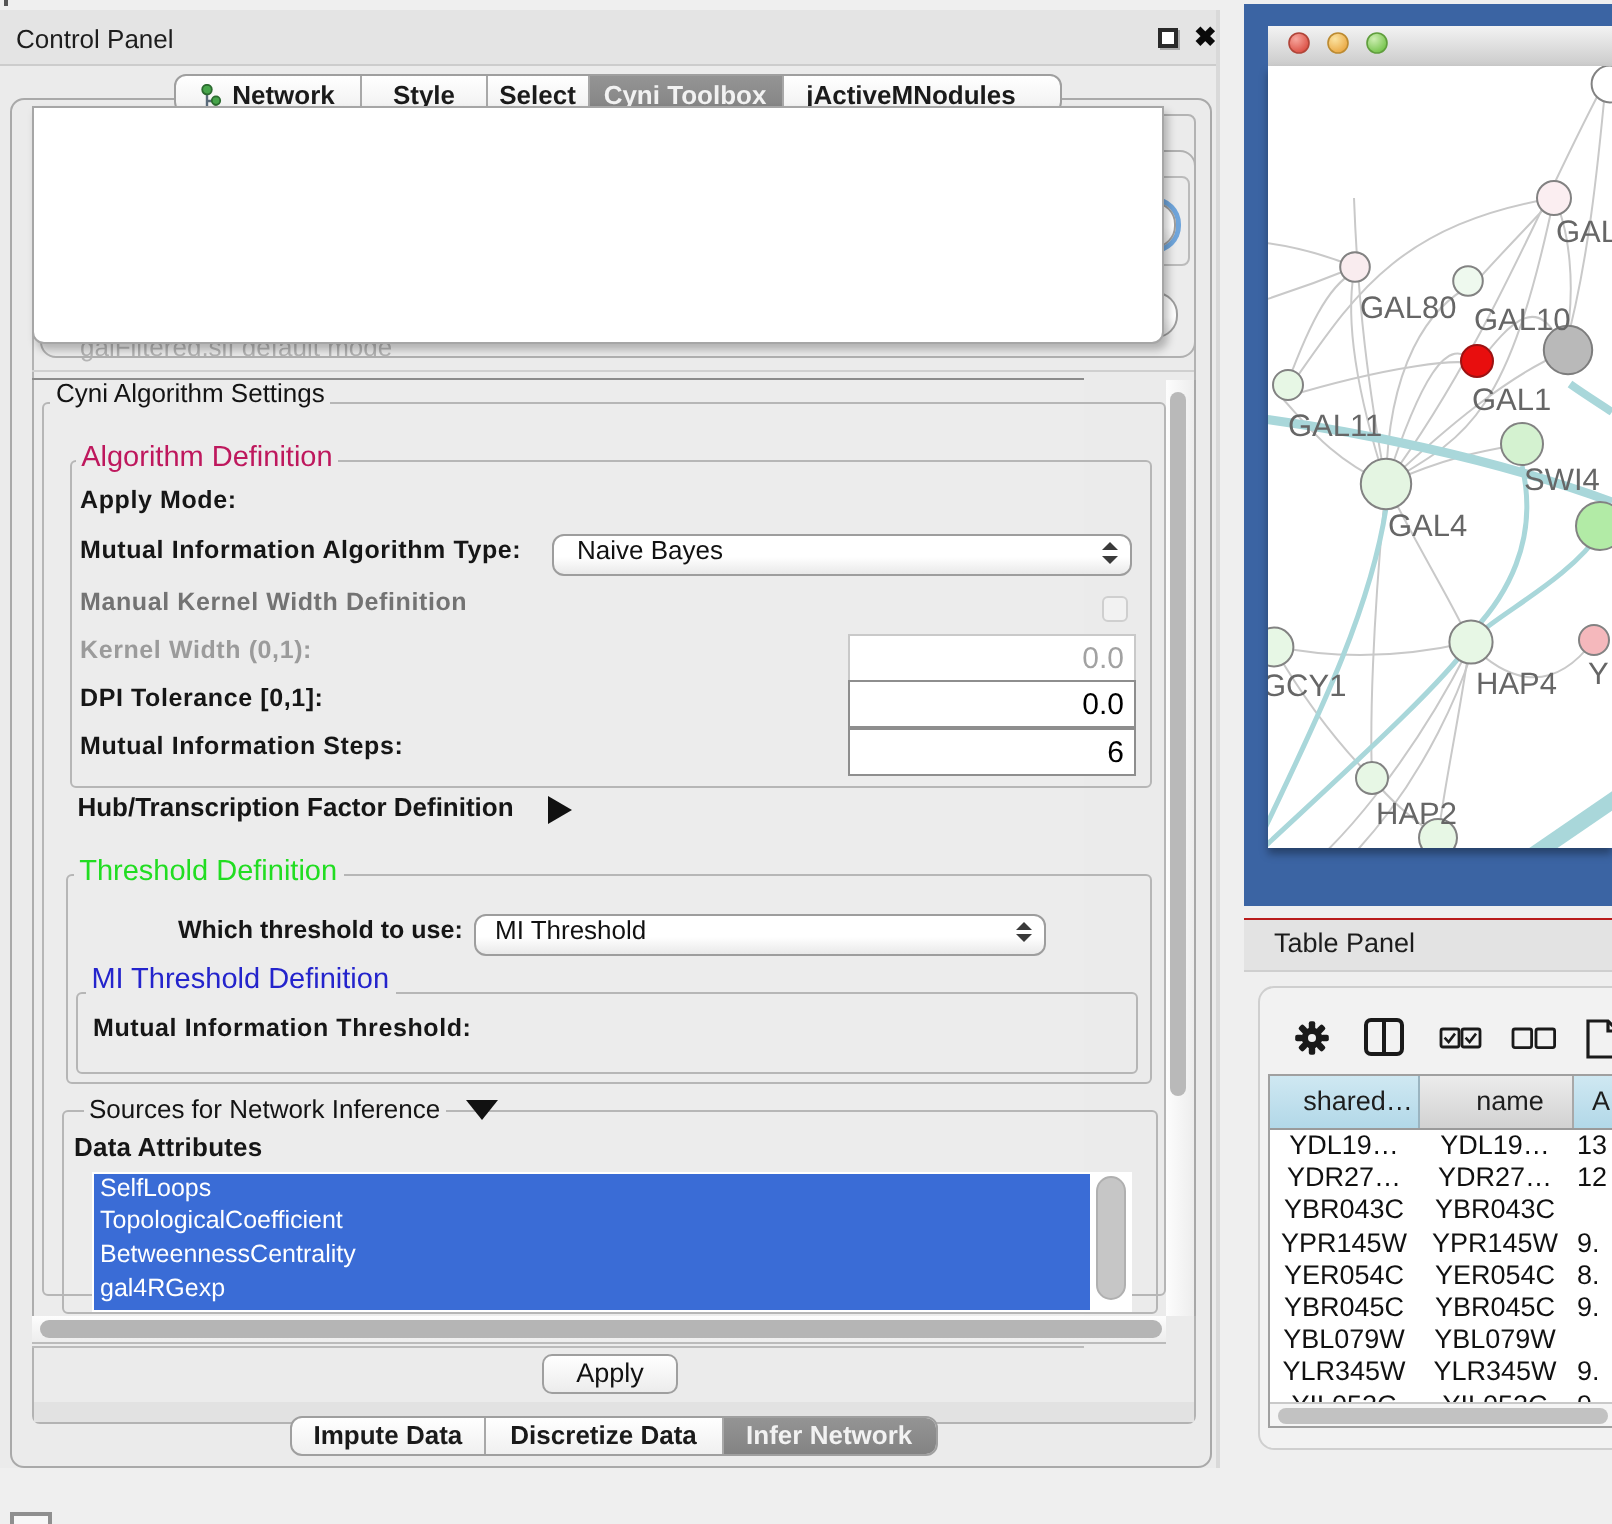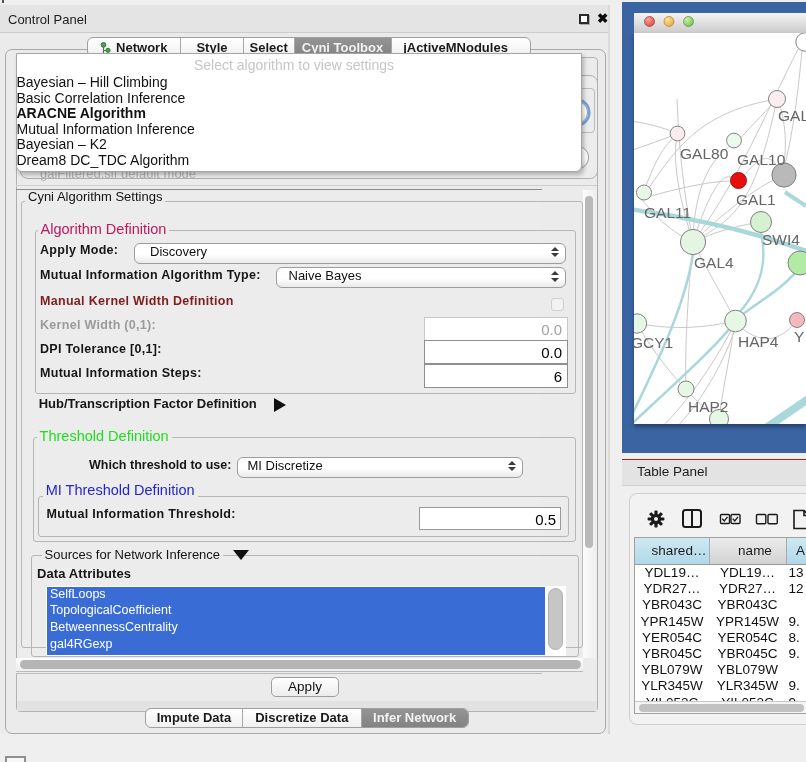--- a/index.html
+++ b/index.html
@@ -67,62 +67,54 @@
   <div class="abs" style="left:16px;top:185px;width:581px;height:1px;background:#cfcfcf;"></div>
 
   <div class="abs" id="scrollpane" style="left:16px;top:189px;width:526px;height:483px;border-top:1px solid #8b8b8b;border-bottom:1px solid #bbb;background:#ececec;">
 
     <div class="grp" style="left:5px;top:11px;width:560px;height:445px;"></div>
     <div class="grplab" style="left:9px;top:0px;">Cyni Algorithm Settings</div>
 
     <div class="grp" style="left:18.5px;top:39.5px;width:539.5px;height:162.5px;"></div>
     <div class="grplab" style="left:21.6px;top:32.7px;color:#be185d;font-size:14.5px;">Algorithm Definition</div>
     <div class="lbl" style="left:24px;top:53px;">Apply Mode:</div>
-    <div class="combo" style="left:118px;top:52.5px;width:432px;height:21px;">
-        <span class="ct">Discovery</span>
-        <span class="arr" style="right:5px;top:3px;">
-          <span class="up"></span>
-          <span class="dn"></span>
-        </span>
-      </div>
     <div class="lbl" style="left:24px;top:78px;">Mutual Information Algorithm Type:</div>
     <div class="combo" style="left:259.5px;top:77px;width:290.5px;height:21px;">
         <span class="ct" style="left:12px;">Naive Bayes</span>
         <span class="arr" style="right:5px;top:3px;">
           <span class="up"></span>
           <span class="dn"></span>
         </span>
       </div>
-    <div class="lbl" style="left:24px;top:104px;color:#7f1d1d;">Manual Kernel Width Definition</div>
+    <div class="lbl" style="left:24px;top:104px;color:#737373;">Manual Kernel Width Definition</div>
     <div class="abs" style="left:535px;top:108px;width:11px;height:11px;border:1px solid #cfcfcf;border-radius:3px;background:#f2f2f2;"></div>
     <div class="lbl" style="left:24px;top:128px;color:#9b9b9b;">Kernel Width (0,1):</div>
     <div class="tf" style="left:408px;top:126.5px;width:144px;height:24px;border:1px solid #c9c9c9;color:#a2a2a2;padding:3px 5px 0 0;">0.0</div>
     <div class="lbl" style="left:24px;top:152px;">DPI Tolerance [0,1]:</div>
     <div class="tf" style="left:408px;top:150px;width:144px;height:24px;border:1px solid #8e8e8e;color:#000;padding:3px 5px 0 0;">0.0</div>
     <div class="lbl" style="left:24px;top:176px;">Mutual Information Steps:</div>
     <div class="tf" style="left:408px;top:174px;width:144px;height:24px;border:1px solid #8e8e8e;color:#000;padding:3px 5px 0 0;">6</div>
 
     <div class="lbl" style="left:22.7px;top:206px;font-size:13px;letter-spacing:0;">Hub/Transcription Factor Definition</div>
     <div class="abs" style="left:257.5px;top:208px;width:0;height:0;border-top:7px solid transparent;border-bottom:7px solid transparent;border-left:12px solid #111;"></div>
 
     <div class="grp" style="left:16.7px;top:247px;width:541.3px;height:102.5px;"></div>
     <div class="grplab" style="left:20.6px;top:240px;color:#21dd21;font-size:14.5px;">Threshold Definition</div>
     <div class="lbl" style="left:73px;top:267.5px;letter-spacing:0;">Which threshold to use:</div>
     <div class="combo" style="left:220.5px;top:266.5px;width:286.5px;height:21.5px;">
-        <span class="ct" style="left:10px;">MI Discretize</span>
+        <span class="ct" style="left:10px;">MI Threshold</span>
         <span class="arr" style="right:5px;top:3px;">
           <span class="up"></span>
           <span class="dn"></span>
         </span>
       </div>
 
     <div class="grp" style="left:22.3px;top:306px;width:528.5px;height:39px;"></div>
     <div class="grplab" style="left:26.7px;top:293.7px;color:#2424cc;font-size:14.5px;">MI Threshold Definition</div>
     <div class="lbl" style="left:30.5px;top:316.5px;">Mutual Information Threshold:</div>
-    <div class="tf" style="left:403px;top:317px;width:142px;height:23px;border:1px solid #999;color:#000;padding:3px 4px 0 0;">0.5</div>
 
     <div class="grp" style="left:15px;top:365px;width:546px;height:100px;"></div>
     <div class="grplab" style="left:25.5px;top:357.5px;">Sources for Network Inference</div>
     <div class="abs" style="left:217px;top:360px;width:0;height:0;border-left:8.5px solid transparent;border-right:8.5px solid transparent;border-top:10px solid #111;"></div>
     <div class="lbl" style="left:21px;top:376.4px;font-size:13px;letter-spacing:0.1px;">Data Attributes</div>
 
     <div class="abs" style="left:30px;top:396px;width:520px;height:70px;background:#fff;overflow:hidden;">
       <div style="position:absolute;left:1px;top:1px;width:498px;height:68px;background:#3a6cd6;"></div>
       <div style="position:absolute;left:4px;top:-0.5px;font-size:12.5px;color:#fff;line-height:16.9px;">SelfLoops<br>TopologicalCoefficient<br>BetweennessCentrality<br>gal4RGexp</div>
       <div style="position:absolute;left:502px;top:2px;width:14.5px;height:62px;background:#c6c6c6;border:1px solid #b0b0b0;border-radius:8px;box-sizing:border-box;"></div>
@@ -141,22 +133,20 @@
 
   <div class="abs" style="left:271px;top:677px;width:66px;height:18px;background:linear-gradient(#ffffff,#ececec);border:1px solid #9f9f9f;border-radius:5px;text-align:center;font-size:13.5px;color:#111;line-height:18px;">Apply</div>
 
   <div class="seg" id="bottabs" style="left:145px;top:707.5px;width:323.5px;height:20.5px;box-sizing:border-box;">
     <div class="tb" style="width:97.5px;">Impute Data</div>
     <div class="tb" style="width:119.5px;">Discretize Data</div>
     <div class="tb sel" style="width:106.5px;">Infer Network</div>
   </div>
 
   <div class="abs" id="dropdown" style="left:16px;top:52.5px;width:564px;height:117px;z-index:10;background:#fff;border:1px solid #a6a6a6;border-radius:0 0 6px 6px;box-shadow:2px 3px 4px rgba(0,0,0,0.25);font-size:13px;color:#111;">
-    <div style="position:absolute;left:177px;top:3.5px;color:#c6c6c6;font-size:14px;">Select algorithm to view settings</div>
-    <div style="position:absolute;left:-0.5px;top:21.5px;line-height:15.6px;font-size:14px;">Bayesian – Hill Climbing<br>Basic Correlation Inference<br><b>ARACNE Algorithm</b><br>Mutual Information Inference<br>Bayesian – K2<br>Dream8 DC_TDC Algorithm</div>
   </div>
 
   <div class="abs" style="left:5px;top:756px;width:17px;height:10px;border:2px solid #8f8f8f;background:#f7f7f7;"></div>
   <div class="abs" style="left:2px;top:0;width:2px;height:3px;background:#555;"></div>
 
   <div class="abs" style="left:622px;top:2px;width:184px;height:451px;background:#3b64a3;">
     <div class="abs" style="left:12px;top:11px;width:172px;height:20px;background:linear-gradient(#f3f3f3,#cbcbcb);border-bottom:1px solid #9a9a9a;"></div>
 
     <div class="abs" style="left:12px;top:31px;width:172px;height:391px;background:#fff;overflow:hidden;box-shadow:0 3px 4px rgba(0,0,0,0.35);">
       <svg width="172" height="391" viewBox="0 0 172 391">

